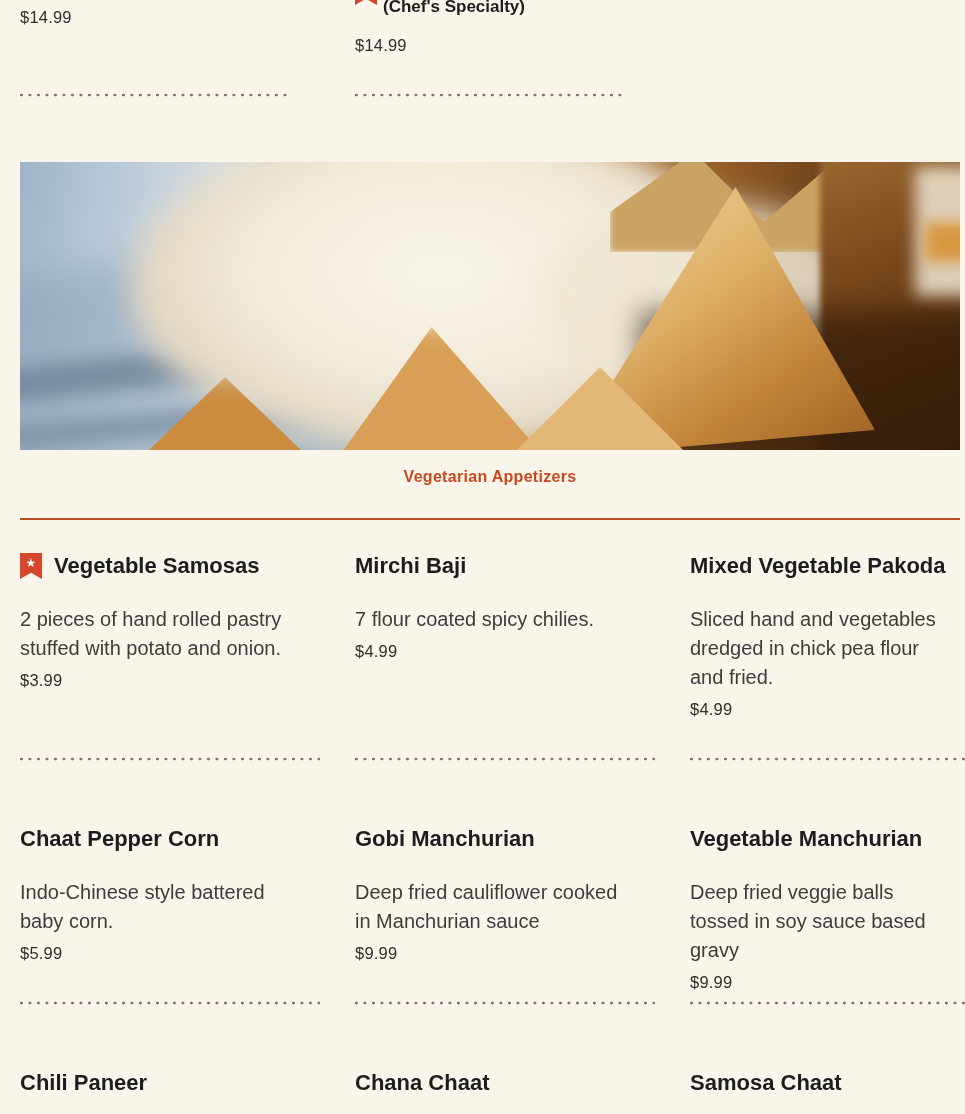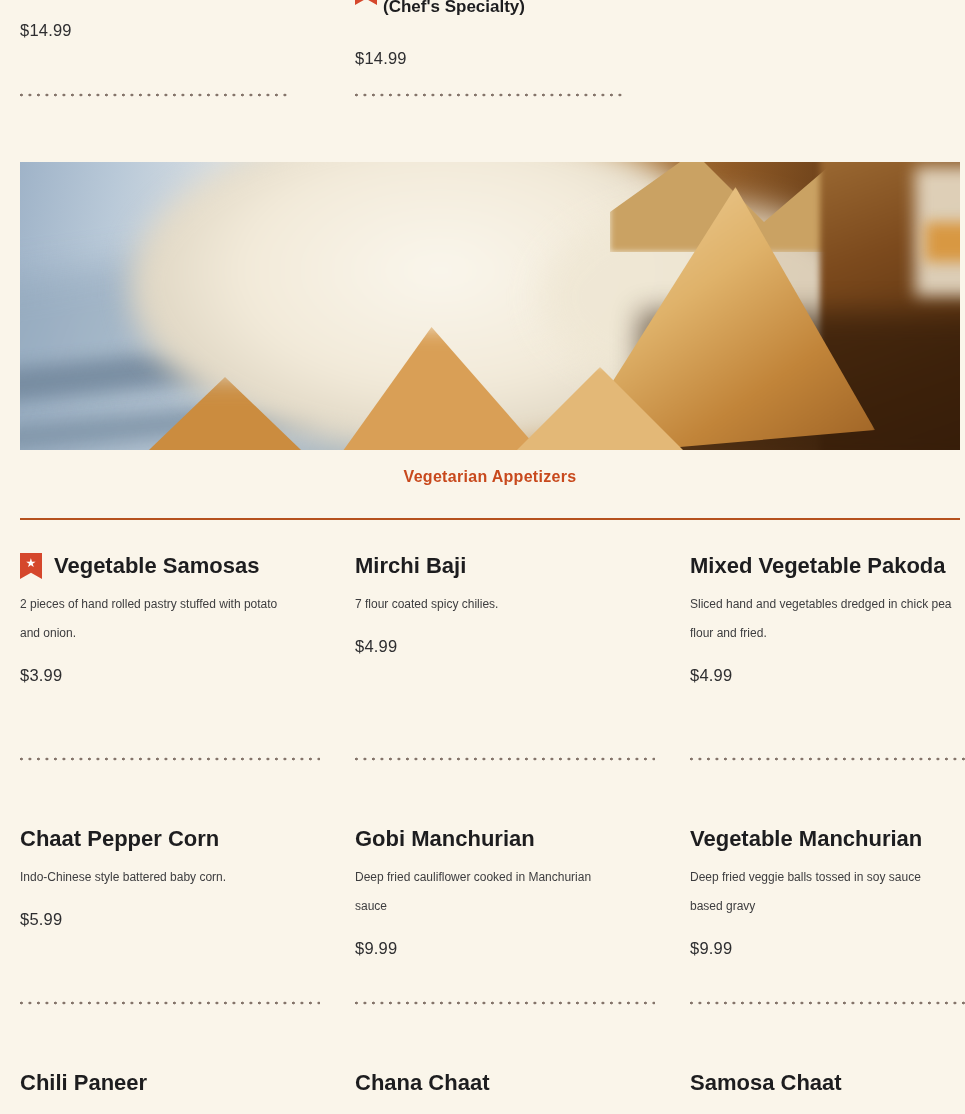--- a/index.html
+++ b/index.html
@@ -8,21 +8,21 @@
     background:#FAF5EA;
     font-family:"Liberation Sans", sans-serif;
     color:#1d1d1f;
     position:relative;
   }
   .col-left  { position:absolute; left:20px;  width:300px; }
   .col-mid   { position:absolute; left:355px; width:300px; }
 
   
   .top-partial { position:relative; height:162px; width:100%; }
-  .price { font-size:16.5px; color:#2e2e30; letter-spacing:.2px;margin-top:13px; }
+  .price { font-size:16.5px; color:#2e2e30; letter-spacing:.2px; }
   .tp-price-left { position:absolute; top:8px; left:0; }
   .tp-titlefrag { position:absolute; top:-3px; left:28px; font-size:17px; font-weight:bold; color:#1d1d1f; white-space:nowrap; }
   .tp-price-mid { position:absolute; top:36px; left:0; }
   .badge {
     display:inline-block; width:22px; height:26px; background:#D5472C;
     clip-path:polygon(0 0,100% 0,100% 100%,50% 76%,0 100%);
     position:relative; flex:0 0 22px;
   }
   .badge .star-glyph { position:absolute; top:1px; left:0; width:22px; text-align:center; color:#fff; font-size:12px; line-height:18px; }
   .badge-clipped { position:absolute; top:-21px; left:0; }
@@ -69,22 +69,22 @@
   .menu-grid {
     position:absolute; top:521px; left:20px; width:970px;
     display:grid; grid-template-columns:300px 300px 300px; column-gap:35px;
     grid-template-rows:236px 4px 240px 4px 250px;
   }
   .cell { position:relative; }
   .r1 { padding-top:32px; }
   .r2, .r3 { padding-top:65px; }
   .item-title { font-size:22px; font-weight:bold; color:#1d1d1f; line-height:26px; white-space:nowrap; }
   .title-row { display:flex; align-items:center; gap:12px; }
-  .desc { margin-top:11px; font-size:12px; line-height:29px; color:#3d3d3f; max-width:264px; }
-  .item-price { margin-top:18px; font-size:16.5px; color:#2e2e30; letter-spacing:.2px; }
+  .desc { margin-top:26px; font-size:20px; line-height:29px; color:#3d3d3f; max-width:264px; }
+  .item-price { margin-top:8px; font-size:16.5px; color:#2e2e30; letter-spacing:.2px; }
   .dotcell .dots { margin-top:0; }
 </style>
 </head>
 <body>
 
 <section class="top-partial">
   <div class="col-left">
     <div class="price tp-price-left">$14.99</div>
     <div class="dots tp-dots"></div>
   </div>

